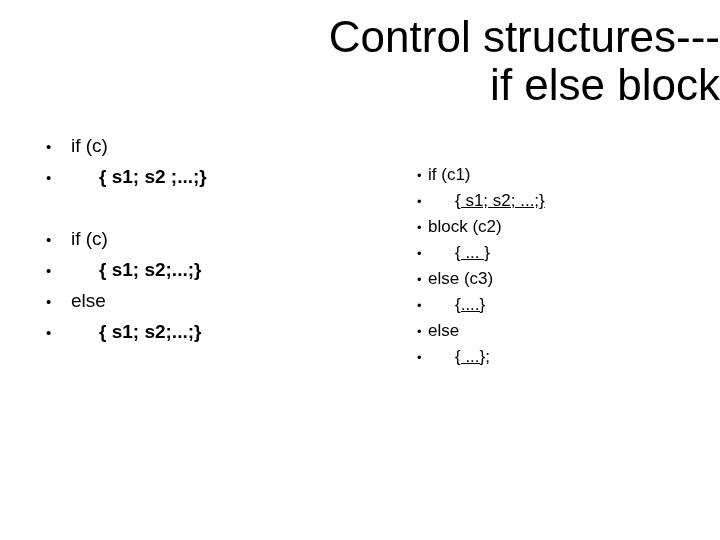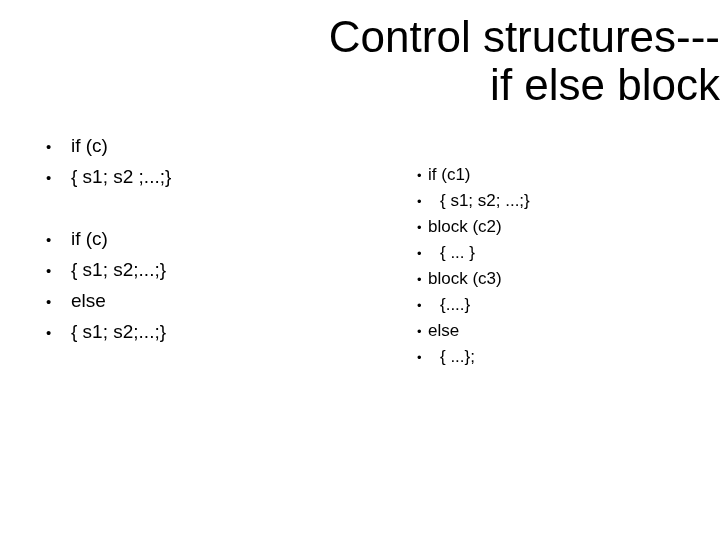--- a/index.html
+++ b/index.html
@@ -59,22 +59,22 @@
     width: 300px;
     font-size: 17px;
     line-height: 26px;
   }
   .list-right .row { height: 26px; }
   .list-right .bullet {
     width: 18px;
     padding-left: 7px;
     font-size: 13px;
   }
-  .list-left .row.indent .txt { margin-left: 0; }
-  .list-right .row.indent .txt { margin-left: 12px; }
+  .list-left .row.indent .txt { margin-left: 28px; font-weight: bold; }
+  .list-right .row.indent .txt { margin-left: 27px; text-decoration: underline; }
   .row.blank .bullet { visibility: hidden; }
 </style>
 </head>
 <body>
 
 <div class="slide" style="background: rgb(255, 255, 255); color: rgb(0, 0, 0);">
 
   <div class="title">
     <div>Control structures---</div>
     <div>if else block</div>
@@ -125,21 +125,21 @@
       <div class="row">
         <span class="bullet">•</span>
         <span class="txt">block (c2)</span>
       </div>
       <div class="row indent">
         <span class="bullet">•</span>
         <span class="txt">{ ... }</span>
       </div>
       <div class="row">
         <span class="bullet">•</span>
-        <span class="txt">block (c3)</span>
+        <span class="txt">else (c3)</span>
       </div>
       <div class="row indent">
         <span class="bullet">•</span>
         <span class="txt">{....}</span>
       </div>
       <div class="row">
         <span class="bullet">•</span>
         <span class="txt">else</span>
       </div>
       <div class="row indent">

